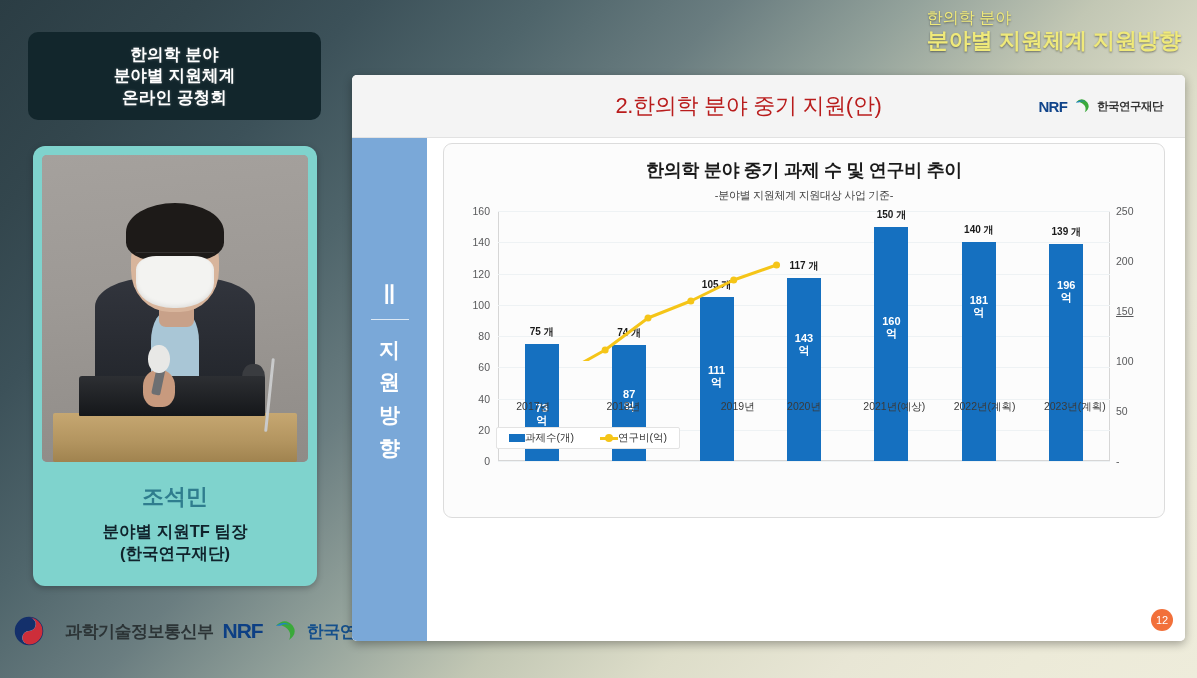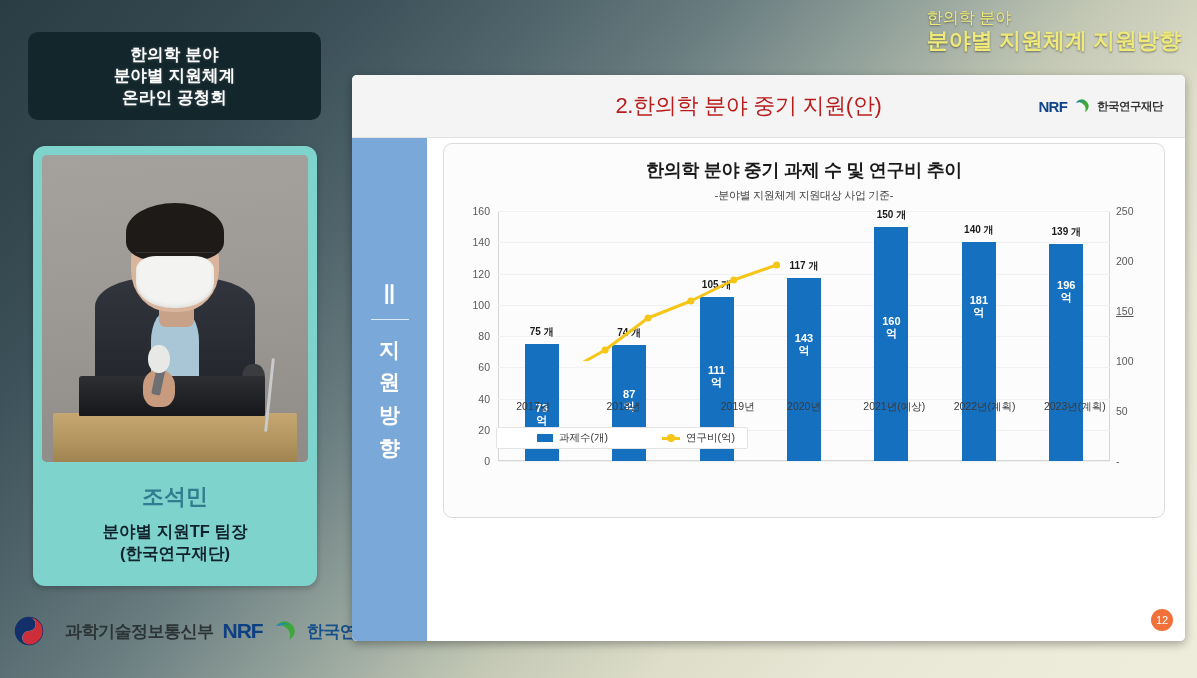--- a/index.html
+++ b/index.html
@@ -291,21 +291,21 @@
   .xlabel {
     position: absolute; top: 4px; transform: translateX(-50%);
     font-size: 10.5px; color: #3a3a3a; white-space: nowrap;
   }
   #legend {
     position: absolute; left: 52px; top: 283px;
     display: flex; align-items: center; gap: 26px;
     border: 1px solid #e3e3e3; background: #fff;
     padding: 3px 12px; border-radius: 2px;
   }
-  .legend-item { display: flex; align-items: center; gap: 6px; font-size: 10.5px; color: #333; margin-left: 28px; }
+  .legend-item { display: flex; align-items: center; font-size: 10.5px; color: #333; }
   .legend-swatch-bar { width: 16px; height: 8px; background: #1570c0; }
   .legend-swatch-line { width: 18px; height: 3px; background: #f5c518; position: relative; }
   .legend-swatch-line::after {
     content: ''; position: absolute; left: 5px; top: -2.5px;
     width: 8px; height: 8px; border-radius: 50%; background: #f5c518;
   }
   #page-badge {
     position: absolute; right: 12px; bottom: 10px;
     width: 22px; height: 22px; border-radius: 50%;
     background: #f2703a; color: #fff;

